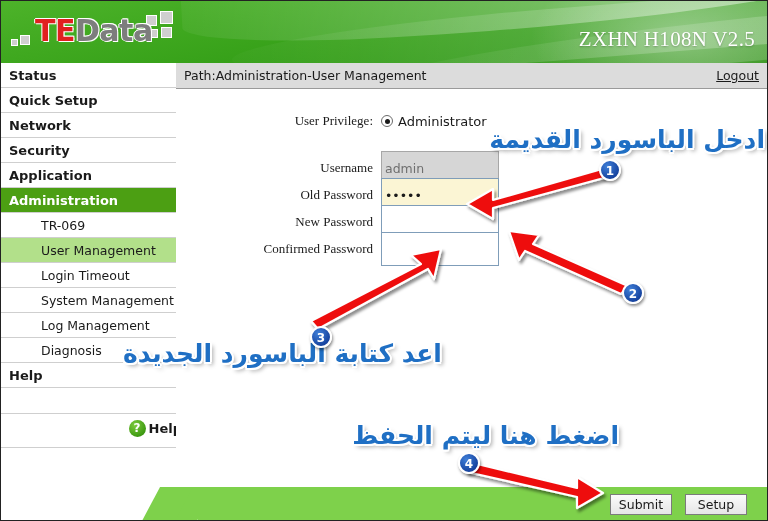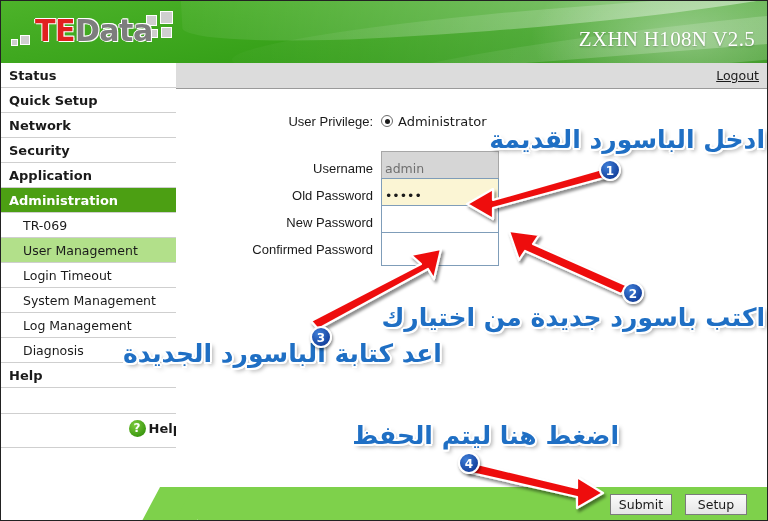--- a/index.html
+++ b/index.html
@@ -92,21 +92,21 @@
     padding-left: 8px;
     font-size: 13px; font-weight: bold; color: #1a1a1a;
     font-family: "DejaVu Sans", sans-serif;
     cursor: pointer; white-space: nowrap;
     overflow: hidden;
   }
   .nav-item.active-top { background: #4c9f13; color: #ffffff; }
   .sub-item {
     height: 25px; line-height: 25px;
     border-bottom: 1px solid #cfcfcf;
-    padding-left: 22px;
+    padding-left: 40px;
     font-size: 12.5px; font-weight: normal; color: #1a1a1a;
     font-family: "DejaVu Sans", sans-serif;
     cursor: pointer; white-space: nowrap;
   }
   .sub-item.selected { background: #b2e08a; }
   .nav-spacer { border-bottom: 1px solid #cfcfcf; height: 26px; }
   .help-block {
     position: relative; height: 34px;
     border-bottom: 1px solid #cfcfcf;
   }
@@ -151,21 +151,21 @@
   }
 
   .form-area { position: relative; padding-top: 20px; }
   .form-row {
     display: flex; align-items: center;
     margin-bottom: 3px; height: 24px;
   }
   .form-label {
     width: 205px; text-align: right; padding-right: 8px;
     font-size: 13px; color: #1a1a1a;
-    font-family: Liberation Sans, sans-serif;
+    font-family: Liberation Serif, serif;
     white-space: nowrap;
   }
   .priv-value {
     display: flex; align-items: center; gap: 5px;
     font-size: 13px; color: #1a1a1a;
     font-family: "DejaVu Sans", sans-serif;
   }
   .radio {
     width: 12px; height: 12px; border-radius: 50%;
     border: 1px solid #6b6b6b; background: #fff;
@@ -314,20 +314,21 @@
     <div class="help-block">
       <div class="help-inner">
         <span class="help-circle">?</span>
         <span class="help-label">Help</span>
       </div>
     </div>
   </div>
 
   <div class="main">
     <div class="pathbar">
+      <span>Path:Administration-User Management</span>
       <span class="logout-link">Logout</span>
     </div>
 
     <div class="form-area">
 
       <div class="form-row">
         <div class="form-label">User Privilege:</div>
         <div class="priv-value">
           <span class="radio"></span>
           <span>Administrator</span>
@@ -385,21 +386,20 @@
     <g filter="url(#ashadow)">
       <polygon points="317,328 427,268 433,278 440,248 410,254 420,263 310,320" fill="#ee1111" stroke="#ffffff" stroke-width="2.2" stroke-linejoin="round"></polygon>
     </g>
 
     <g filter="url(#ashadow)">
       <polygon points="468,461 576,487 576,476 602,492 576,507 576,496 466,471" fill="#ee1111" stroke="#ffffff" stroke-width="2.2" stroke-linejoin="round"></polygon>
     </g>
   </svg>
 
   <div class="anno-text anno-1">ادخل الباسورد القديمة</div>
-  <div class="anno-text anno-2">اكتب باسورد جديدة من اختيارك</div>
   <div class="anno-text anno-3">اعد كتابة الباسورد الجديدة</div>
   <div class="anno-text anno-4">اضغط هنا ليتم الحفظ</div>
 
   <div class="marker m1">1</div>
   <div class="marker m2">2</div>
   <div class="marker m3">3</div>
   <div class="marker m4">4</div>
 
 </div>
 

